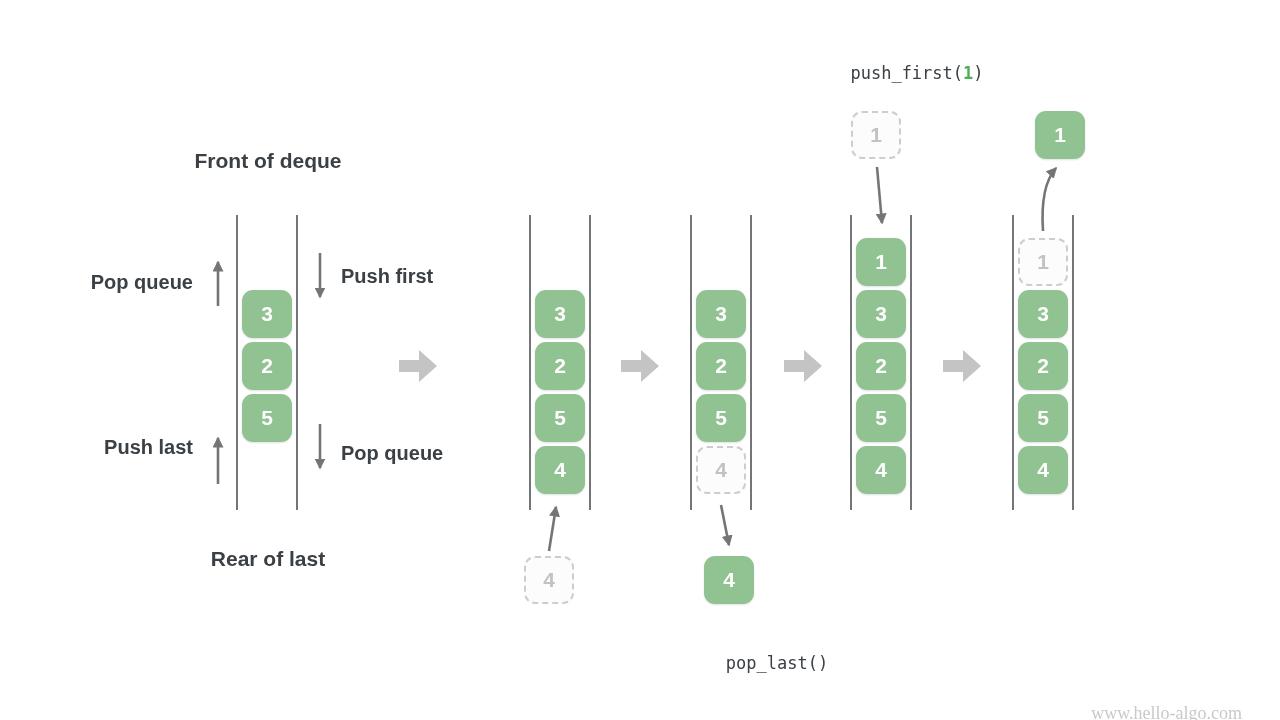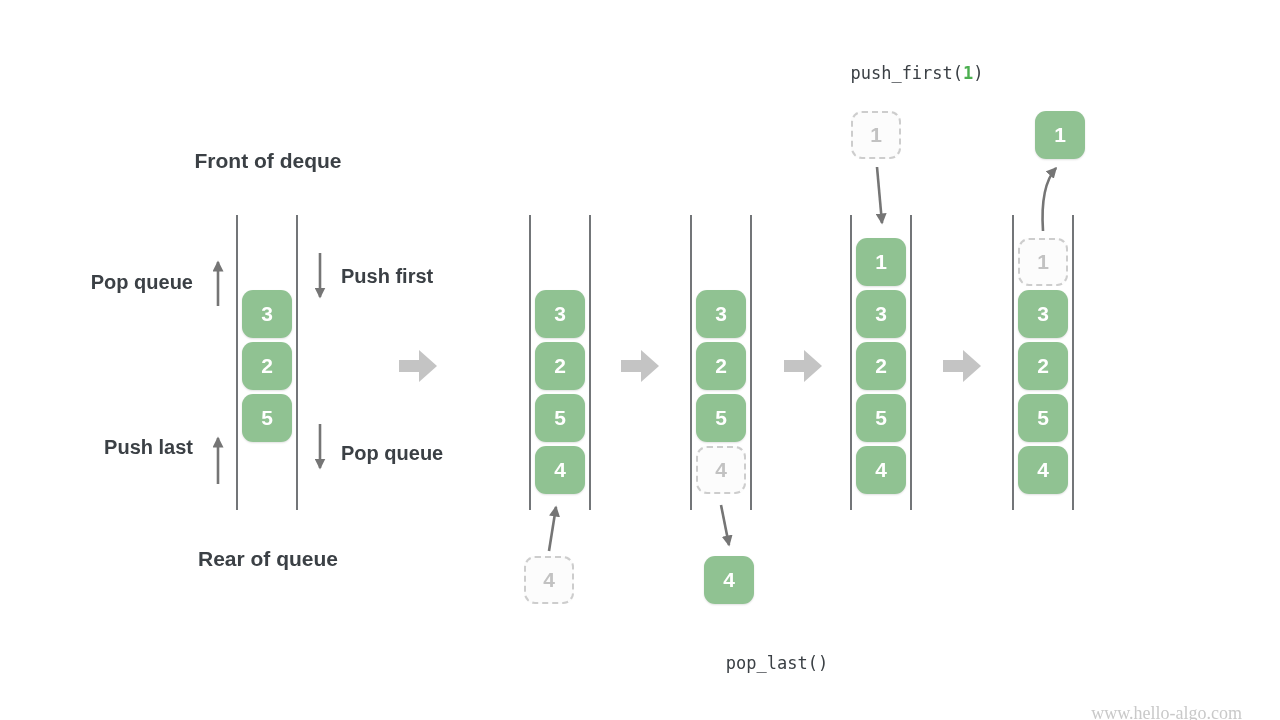--- a/index.html
+++ b/index.html
@@ -105,21 +105,21 @@
     <path class="flow-arrow" d="M 1043 231 Q 1040 186 1056 168" marker-end="url(#ah)"></path>
 
     <polygon class="block-arrow" points="399,360 419,360 419,350 437,366 419,382 419,372 399,372"></polygon>
     <polygon class="block-arrow" points="621,360 641,360 641,350 659,366 641,382 641,372 621,372"></polygon>
     <polygon class="block-arrow" points="784,360 804,360 804,350 822,366 804,382 804,372 784,372"></polygon>
     <polygon class="block-arrow" points="943,360 963,360 963,350 981,366 963,382 963,372 943,372"></polygon>
   </svg>
 
 
   <div class="big-label" style="top:148px">Front of deque</div>
-  <div class="big-label" style="top:546px">Rear of queue</div>
+  <div class="big-label" style="top:546px">Rear of last</div>
 
   <div class="op-label right-aligned" style="left:43px;top:270px">Pop queue</div>
   <div class="op-label" style="left:341px;top:264px">Push first</div>
   <div class="op-label right-aligned" style="left:43px;top:435px">Push last</div>
   <div class="op-label" style="left:341px;top:441px">Pop queue</div>
 
   <div class="cell" style="left:242px;top:290px">3</div>
   <div class="cell" style="left:242px;top:342px">2</div>
   <div class="cell" style="left:242px;top:394px">5</div>
 

